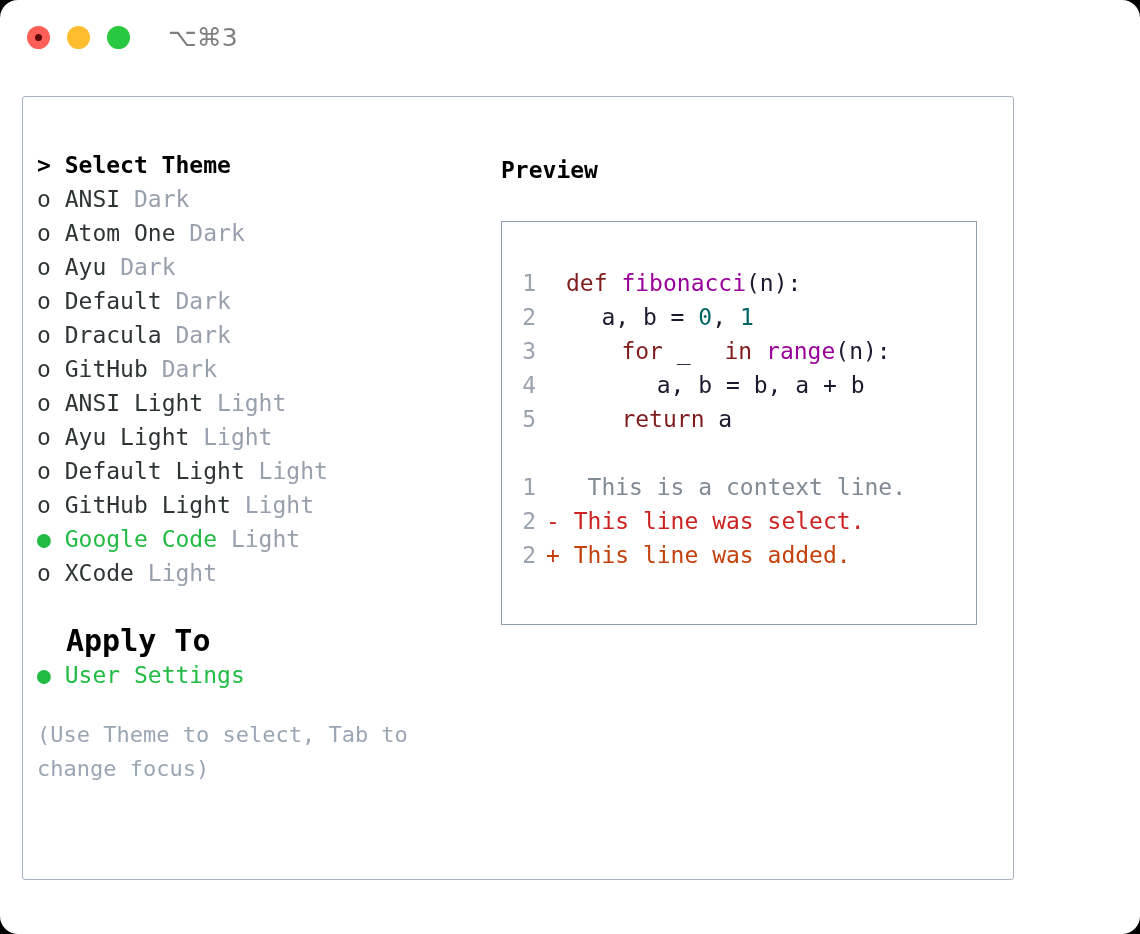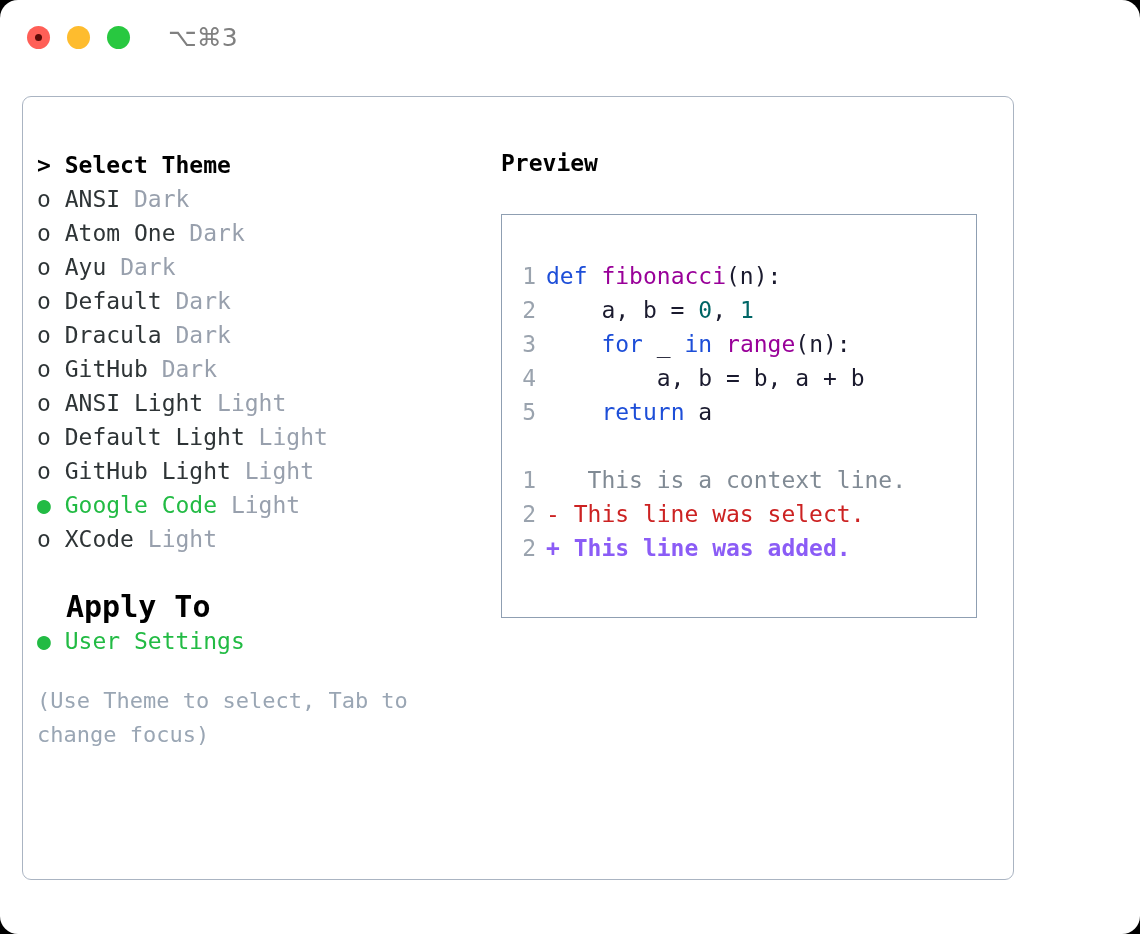--- a/index.html
+++ b/index.html
@@ -74,21 +74,21 @@
 
   
   .dialog {
     position: absolute;
     left: 22px;
     top: 96px;
     width: 992px;
     height: 784px;
     box-sizing: border-box;
     border: 1.5px solid #aab4c2;
-    border-radius: 9px;
+    border-radius: 3px;
     background: #ffffff;
   }
 
   .columns {
     position: absolute;
     left: 0; top: 0;
     width: 100%; height: 100%;
   }
 
   
@@ -136,21 +136,21 @@
     line-height: 34px;
     color: #9aa6b4;
     width: 420px;
     word-spacing: 0;
   }
 
   
   .right-col {
     position: absolute;
     left: 478px;
-    top: 51px;
+    top: 58px;
     width: 500px;
   }
   .preview-title {
     font-size: 23px;
     line-height: 30px;
     font-weight: bold;
     color: #000000;
     white-space: pre;
   }
 
@@ -179,30 +179,30 @@
   }
   .ln {
     display: inline-block;
     width: 22px;
     text-align: right;
     color: #9aa3ae;
     margin-right: 10px;
   }
 
   
-  .t-kw   { color: #1d4ed8; }
+  .t-kw   { color: #7f1d1d; margin-left: 20px; }
   .t-fn   { color: #990099; }
   .t-num  { color: #006666; }
   .t-pln  { color: #1a1a2e; }
   .t-pun  { color: #1a1a2e; }
 
   .diff-block { margin-top: 34px; }
   .d-ctx { color: #808a94; }
   .d-del { color: #cc2222; }
-  .d-add { color: #8b5cf6; font-weight: bold; }
+  .d-add { color: #c2410c; }
 </style>
 </head>
 <body>
 
 <div class="window">
 
   <div class="titlebar">
     <div class="lights">
       <div class="light red"></div>
       <div class="light yellow"></div>
@@ -217,20 +217,21 @@
       <div class="left-col">
         <div class="prompt-line">&gt; Select Theme</div>
         <div id="theme-list">
             <div class="opt-row"><span class="opt-marker">o</span> <span class="opt-label">ANSI</span> <span class="opt-tag">Dark</span></div>
             <div class="opt-row"><span class="opt-marker">o</span> <span class="opt-label">Atom One</span> <span class="opt-tag">Dark</span></div>
             <div class="opt-row"><span class="opt-marker">o</span> <span class="opt-label">Ayu</span> <span class="opt-tag">Dark</span></div>
             <div class="opt-row"><span class="opt-marker">o</span> <span class="opt-label">Default</span> <span class="opt-tag">Dark</span></div>
             <div class="opt-row"><span class="opt-marker">o</span> <span class="opt-label">Dracula</span> <span class="opt-tag">Dark</span></div>
             <div class="opt-row"><span class="opt-marker">o</span> <span class="opt-label">GitHub</span> <span class="opt-tag">Dark</span></div>
             <div class="opt-row"><span class="opt-marker">o</span> <span class="opt-label">ANSI Light</span> <span class="opt-tag">Light</span></div>
+            <div class="opt-row"><span class="opt-marker">o</span> <span class="opt-label">Ayu Light</span> <span class="opt-tag">Light</span></div>
             <div class="opt-row"><span class="opt-marker">o</span> <span class="opt-label">Default Light</span> <span class="opt-tag">Light</span></div>
             <div class="opt-row"><span class="opt-marker">o</span> <span class="opt-label">GitHub Light</span> <span class="opt-tag">Light</span></div>
             <div class="opt-row selected"><span class="opt-marker">●</span> <span class="opt-label">Google Code</span> <span class="opt-tag">Light</span></div>
             <div class="opt-row"><span class="opt-marker">o</span> <span class="opt-label">XCode</span> <span class="opt-tag">Light</span></div>
           </div>
         <div class="spacer-row"></div>
         <div class="section-header">Apply To</div>
         <div id="apply-list">
             <div class="opt-row selected"><span class="opt-marker">●</span> <span class="opt-label">User Settings</span></div>
           </div>

